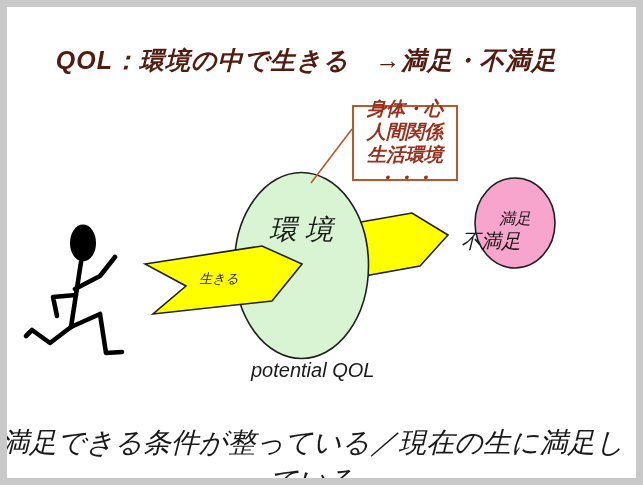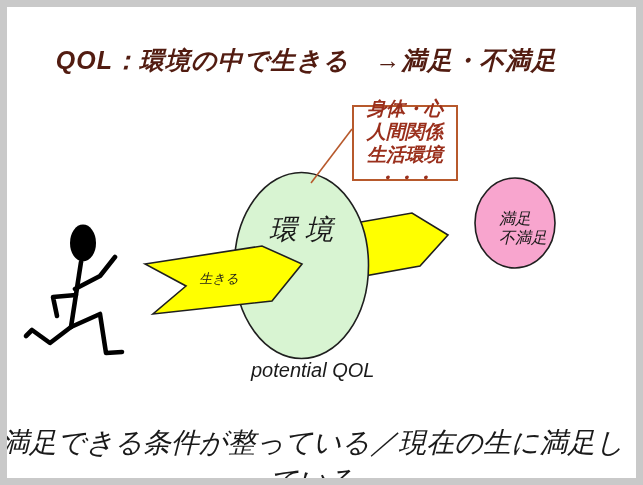--- a/index.html
+++ b/index.html
@@ -20,21 +20,21 @@
   .callout{left:352px;top:105px;width:106px;height:76px;background:#fff;
            border:2px solid var(--callout-border);box-sizing:border-box;
            display:flex;flex-direction:column;justify-content:center;align-items:center;
            z-index:10;}
   .callout div{font-size:19px;font-weight:bold;color:var(--callout-text);
                line-height:23px;white-space:nowrap;}
   .lbl{color:var(--body-text);text-align:center;white-space:nowrap;}
   .env-label{left:266px;top:211px;width:70px;font-size:28px;}
   .arrow-label{left:184px;top:270px;width:70px;font-size:13px;}
   .sat-label{left:480px;top:197px;width:70px;font-size:16px;margin-top:12px;}
-  .dissat-label{left:488px;top:228px;width:70px;font-size:16px;}
+  .dissat-label{left:456px;top:228px;width:70px;font-size:20px;}
   .actual{left:470px;top:283px;width:110px;font-size:17px;}
   .potential{left:251px;top:359px;width:120px;font-size:20px;}
   .bottom{left:0;right:18px;top:424px;text-align:center;font-size:28px;color:var(--body-text);}
 </style>
 </head>
 <body>
 
 <div class="slide">
 
   <div class="abs title">QOL：環境の中で生きる　→満足・不満足</div>

